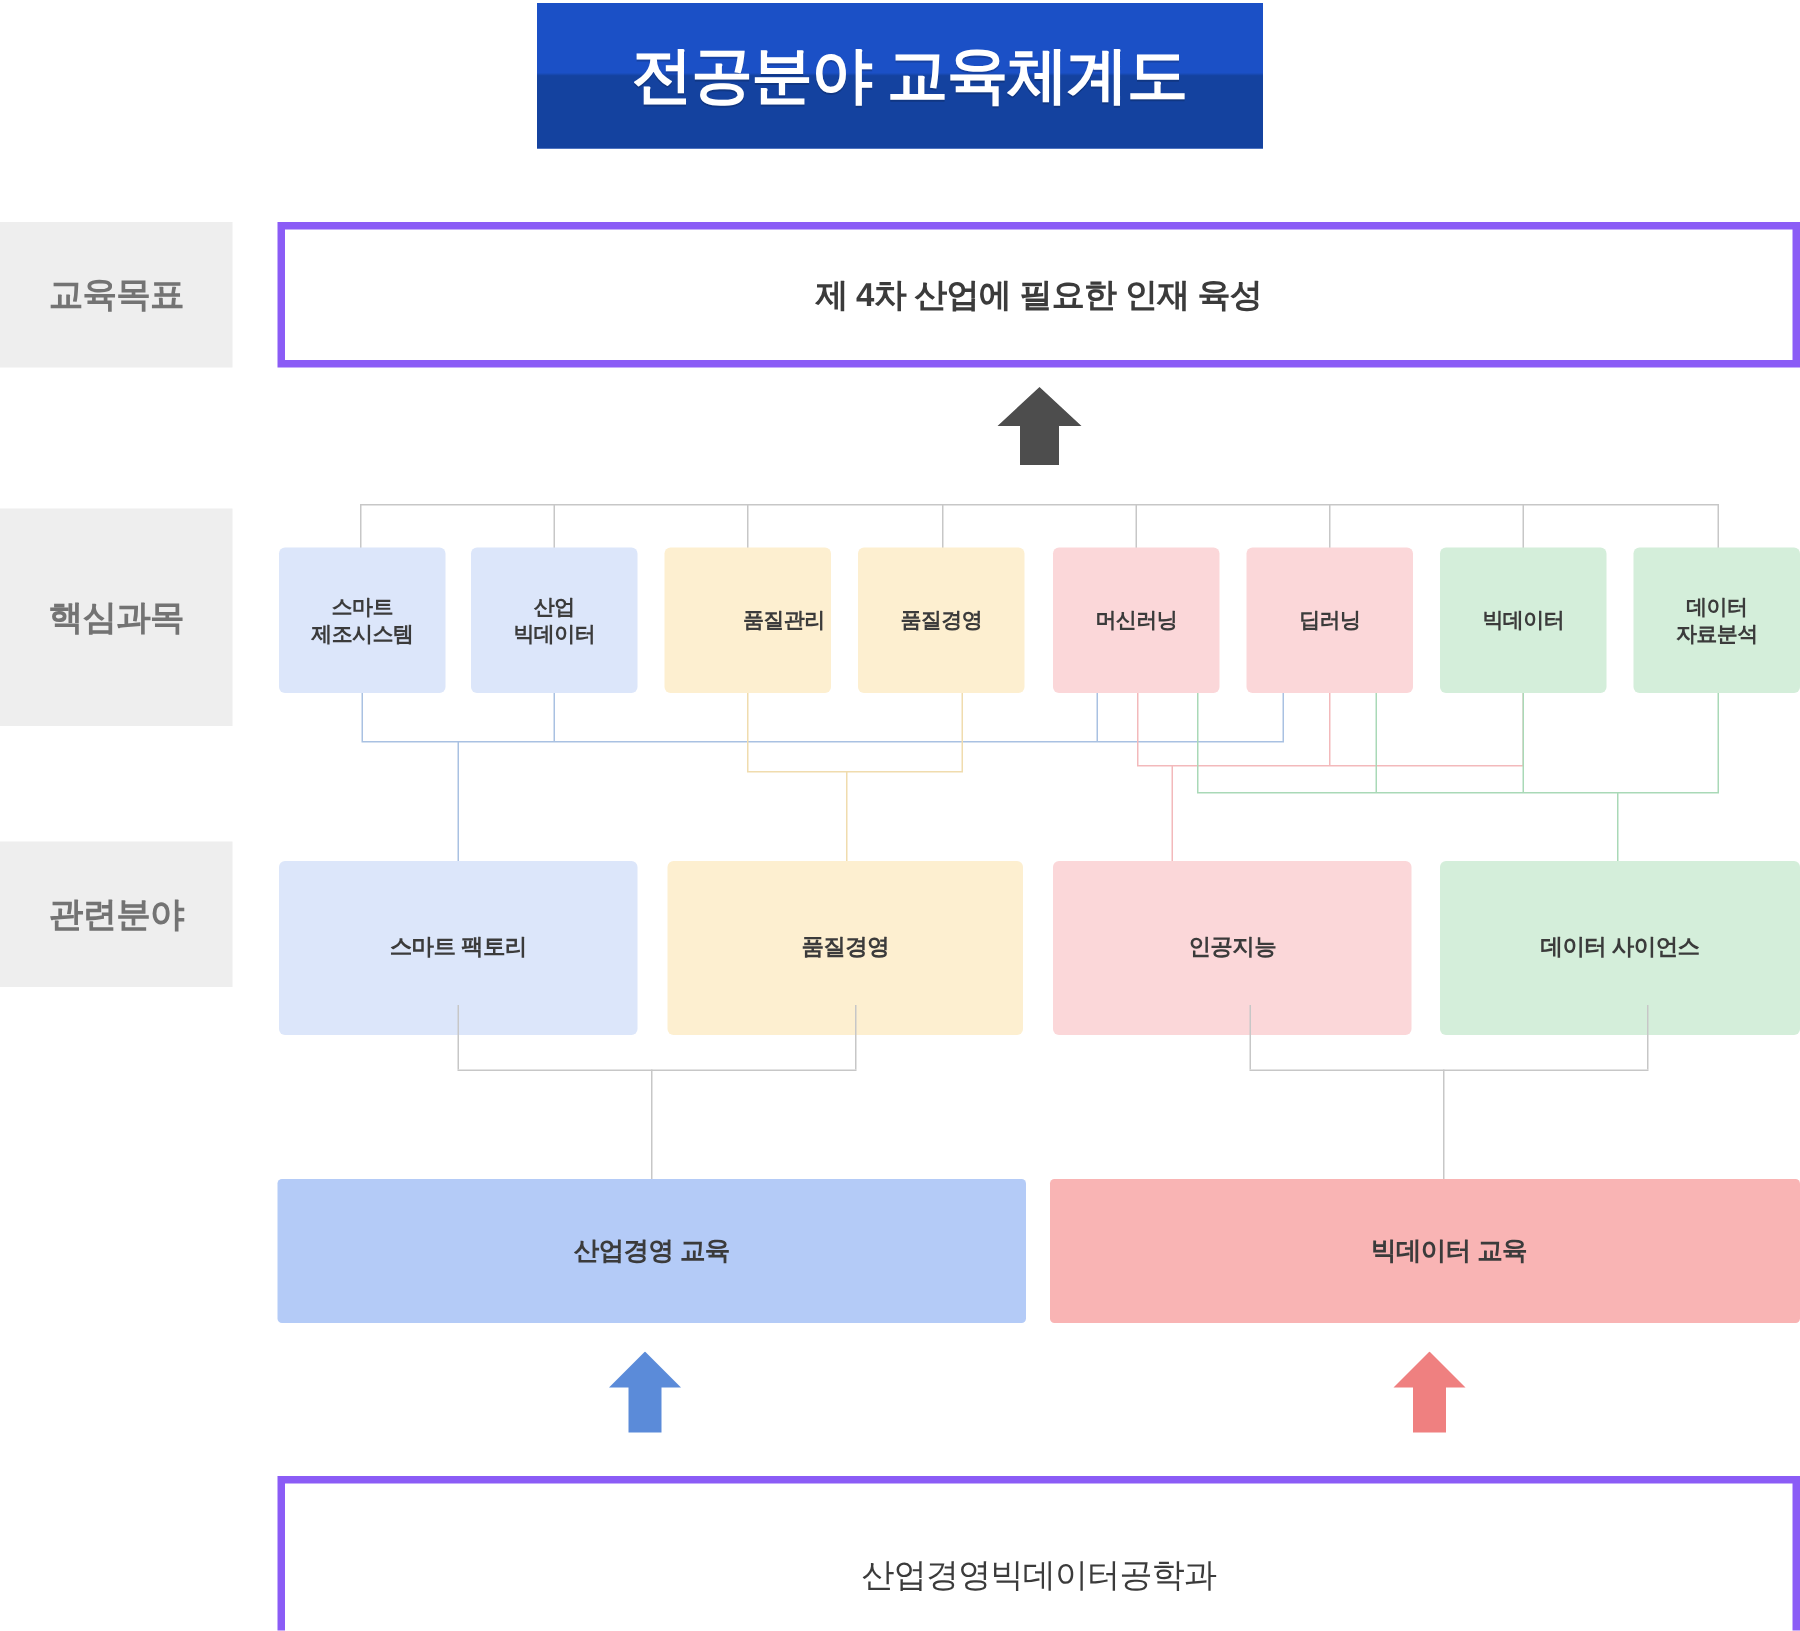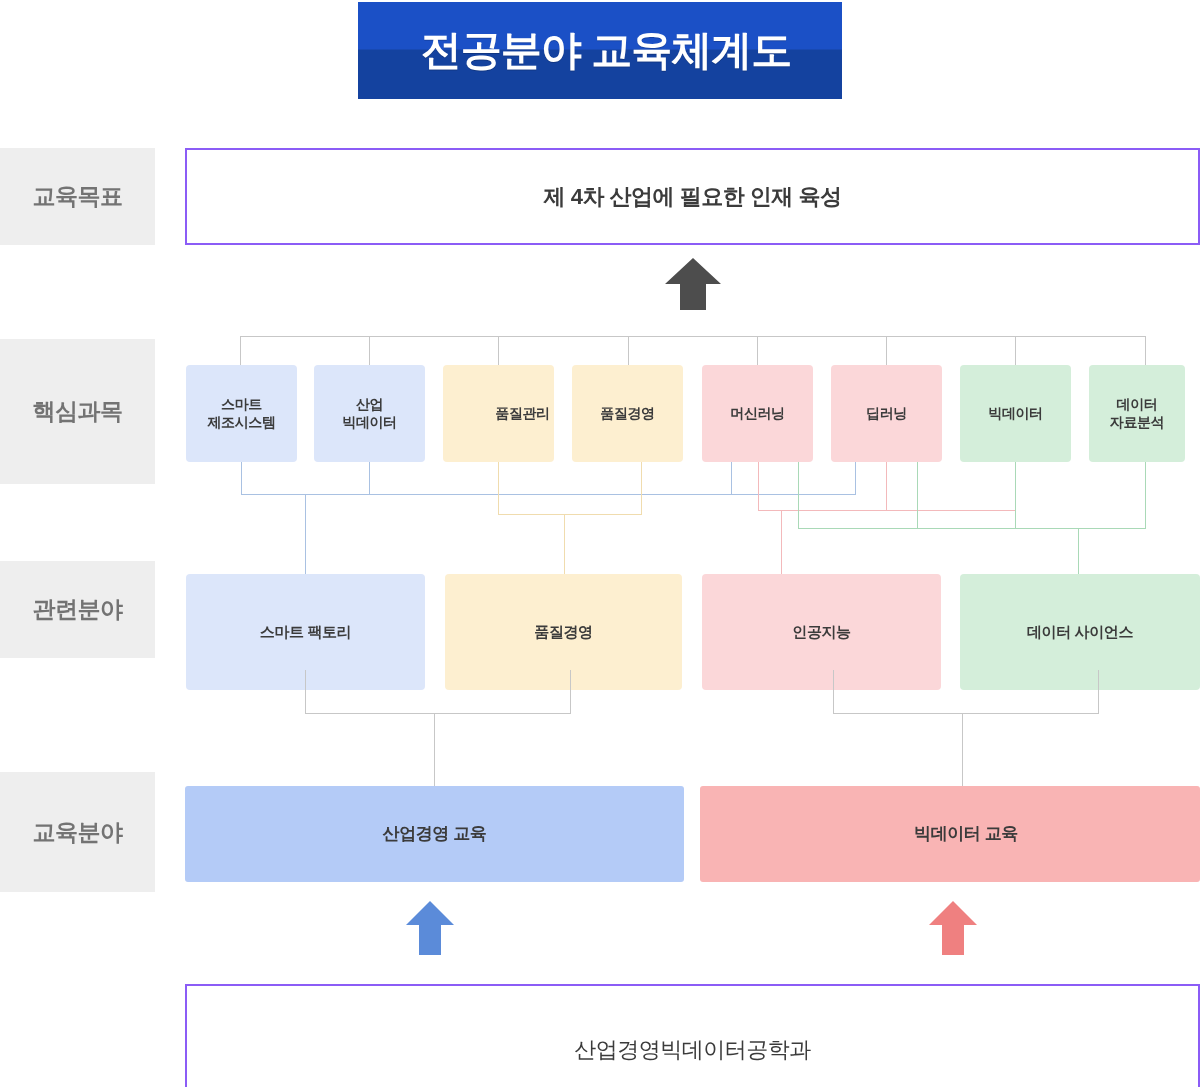--- a/index.html
+++ b/index.html
@@ -49,21 +49,21 @@
   
   .box {
     position: absolute;
     display: flex; align-items: center; justify-content: center;
     text-align: center;
     color: #3b3b3b;
     line-height: 1.25;
   }
   .outline-box {
     background: #ffffff;
-    border: 2px solid #8b5cf6;
+    border: 5px solid #8b5cf6;
   }
   .goal-box {
     left: 185px; top: 148px;
     width: 1015px; height: 97px;
     font-size: 22px; font-weight: bold;
     letter-spacing: -0.5px;
   }
   .dept-box {
     left: 185px; top: 984px;
     width: 1015px; height: 131px;
@@ -123,23 +123,20 @@
   </div>
 
   <div class="row-label rl-goal">
     <span>교육목표</span>
   </div>
   <div class="row-label rl-core">
     <span>핵심과목</span>
   </div>
   <div class="row-label rl-related">
     <span>관련분야</span>
-  </div>
-  <div class="row-label rl-edu">
-    <span>교육분야</span>
   </div>
 
   <div class="box outline-box goal-box">
     <span>제 4차 산업에 필요한 인재 육성</span>
   </div>
 
   <div class="arrow" style="left:663px; top:258px;">
     <svg width="60" height="54" viewBox="0 0 60 54">
       <path d="M30 0 L58 26 L43 26 L43 52 L17 52 L17 26 L2 26 Z" fill="#4d4d4d"></path>
     </svg>
@@ -173,21 +170,21 @@
   </div>
   <div class="box core-box fill-pink" style="left:702px;  width:111px;">
     <span>머신러닝</span>
   </div>
   <div class="box core-box fill-pink" style="left:831px;  width:111px;">
     <span>딥러닝</span>
   </div>
   <div class="box core-box fill-green" style="left:960px;  width:111px;">
     <span>빅데이터</span>
   </div>
-  <div class="box core-box fill-green" style="left:1089px; width:96px;">
+  <div class="box core-box fill-green" style="left:1089px; width:111px;">
     <span>
       <span>데이터</span><br><span>자료분석</span>
     </span>
   </div>
 
   <div class="ln lv c-blue" style="left:241px; top:462px; height:32px;"></div>
   <div class="ln lv c-blue" style="left:369px; top:462px; height:32px;"></div>
   <div class="ln lv c-blue" style="left:731px; top:462px; height:32px;"></div>
   <div class="ln lv c-blue" style="left:855px; top:462px; height:32px;"></div>
   <div class="ln lh c-blue" style="left:241px; top:494px; width:615px;"></div>

